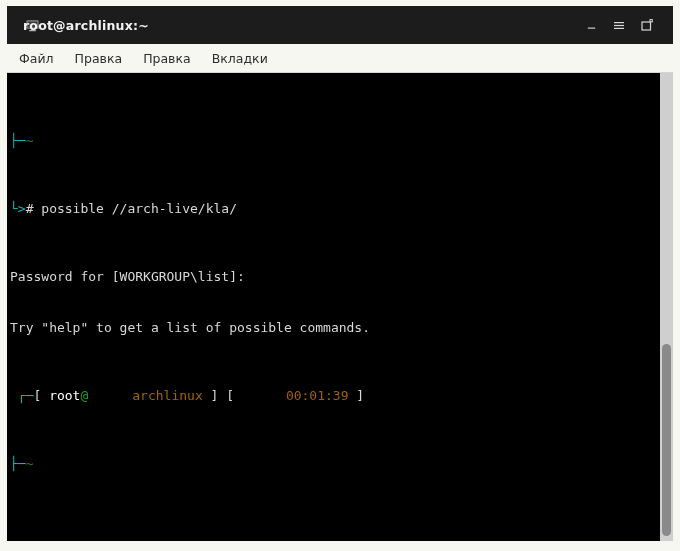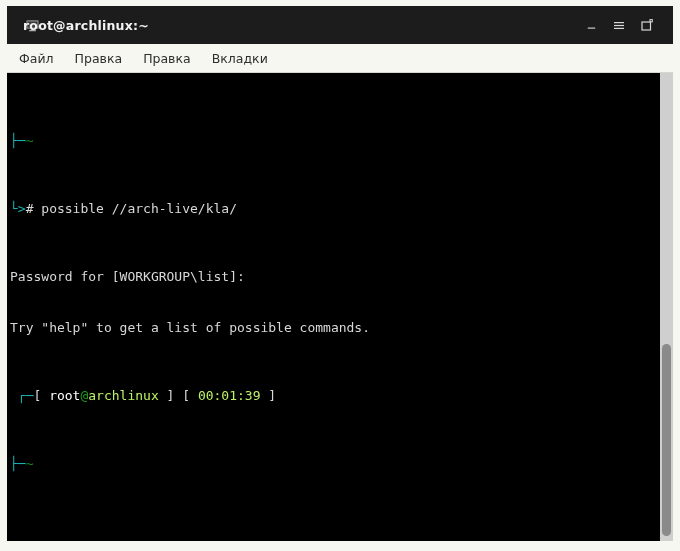--- a/index.html
+++ b/index.html
@@ -117,21 +117,21 @@
     position: relative;
     top: -9px;
   }
   .line {
     height: 17px;
     white-space: pre;
   }
   
   .c-white   { color: #d8d8d8; }
   .c-cyan    { color: #18b2b2; }
-  .c-teal    { color: #bef264; }
+  .c-teal    { color: #a16207; margin-left: 44px; }
   .c-orange  { color: #ffffff; }
   .c-green   { color: #1d9e1d; }
   .c-dkgreen { color: #0f8a0f; }
   
   .scrollbar {
     width: 13px;
     background: #cfcfcf;
     position: relative;
     flex: 0 0 13px;
   }

